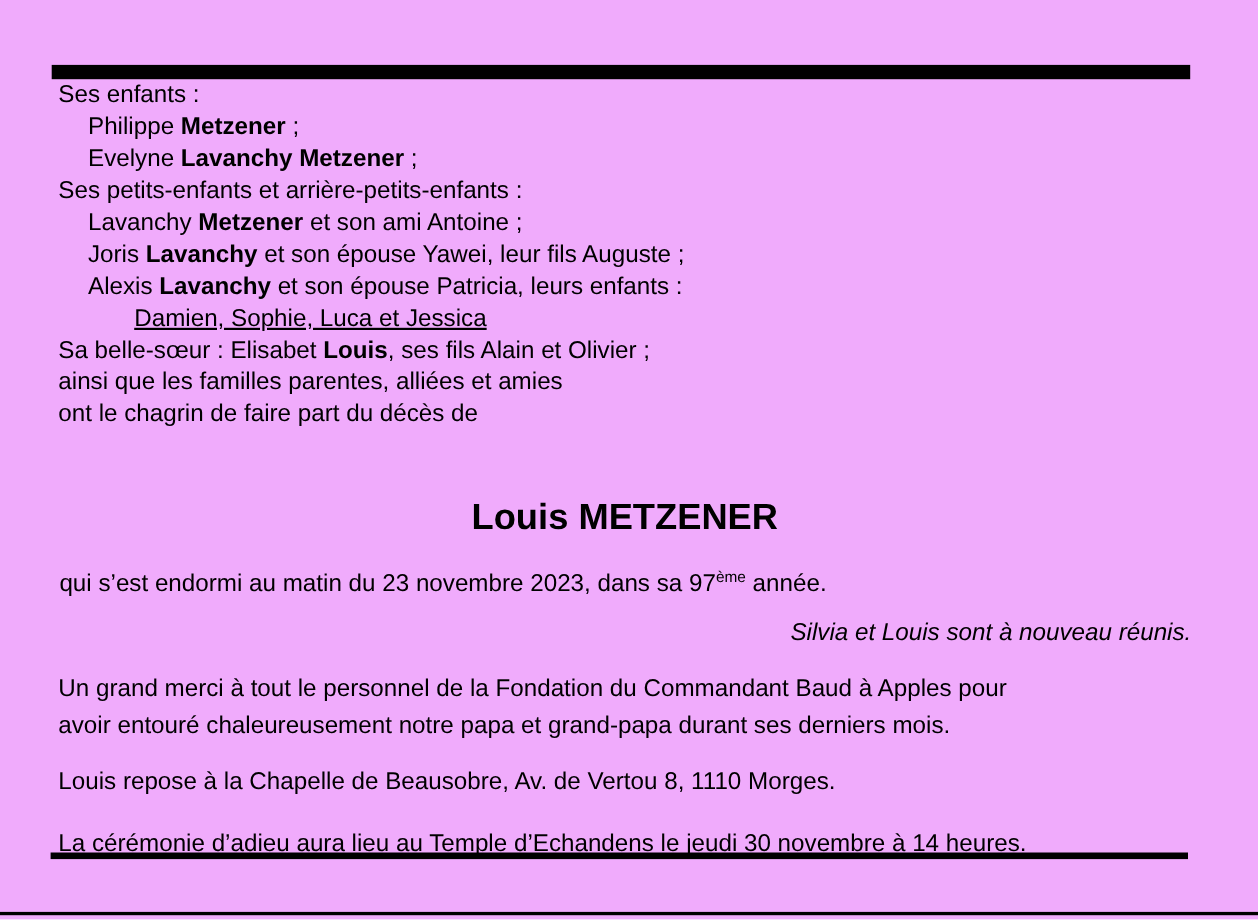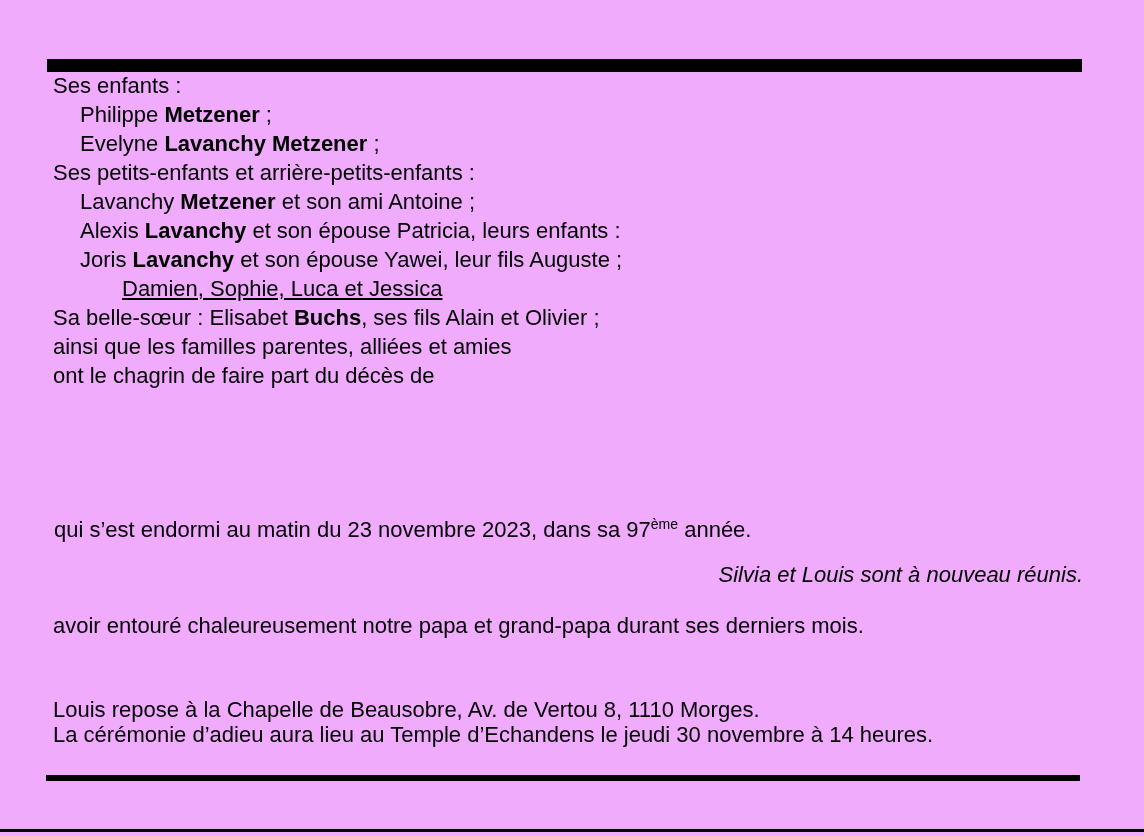--- a/index.html
+++ b/index.html
@@ -61,21 +61,21 @@
   }
   .paragraph {
     position: absolute;
     left: 53px;
     width: 1035px;
     line-height: 33px;
     white-space: nowrap;
   }
   .para-ack     { top: 609px; }
   .para-repose  { top: 693px; }
-  .para-ceremony{ top: 718px; }
+  .para-ceremony{ top: 750px; }
   .bottom-rule {
     position: absolute;
     left: 46px; top: 775px;
     width: 1034px; height: 6px;
     background: #000000;
   }
   .page-edge-line {
     position: absolute;
     left: 0; top: 829px;
     width: 1144px; height: 3px;
@@ -87,34 +87,36 @@
 
 <div class="page">
   <div class="top-rule"></div>
 
   <div class="family">
       <div class="family-line indent-0"><span>Ses enfants :</span></div>
       <div class="family-line indent-1"><span>Philippe </span><span class="b">Metzener</span><span> ;</span></div>
       <div class="family-line indent-1"><span>Evelyne </span><span class="b">Lavanchy Metzener</span><span> ;</span></div>
       <div class="family-line indent-0"><span>Ses petits-enfants et arrière-petits-enfants :</span></div>
       <div class="family-line indent-1"><span>Lavanchy </span><span class="b">Metzener</span><span> et son ami Antoine ;</span></div>
+      <div class="family-line indent-1"><span>Joris </span><span class="b">Lavanchy</span><span> et son épouse Yawei, leur fils Auguste ;</span></div>
       <div class="family-line indent-1"><span>Alexis </span><span class="b">Lavanchy</span><span> et son épouse Patricia, leurs enfants :</span></div>
-      <div class="family-line indent-1"><span>Joris </span><span class="b">Lavanchy</span><span> et son épouse Yawei, leur fils Auguste ;</span></div>
       <div class="family-line indent-2"><span>Damien, Sophie, Luca et Jessica</span></div>
-      <div class="family-line indent-0"><span>Sa belle-sœur : Elisabet </span><span class="b">Buchs</span><span>, ses fils Alain et Olivier ;</span></div>
+      <div class="family-line indent-0"><span>Sa belle-sœur : Elisabet </span><span class="b">Louis</span><span>, ses fils Alain et Olivier ;</span></div>
       <div class="family-line indent-0"><span>ainsi que les familles parentes, alliées et amies</span></div>
       <div class="family-line indent-0"><span>ont le chagrin de faire part du décès de</span></div>
     </div>
 
+  <h1 class="title">Louis METZENER</h1>
 
   <div class="death-line"><span>qui s’est endormi au matin du 23 novembre 2023, dans sa 97</span><span class="sup">ème</span><span> année.</span></div>
 
   <div class="epitaph">Silvia et Louis sont à nouveau réunis.</div>
 
   <div class="paragraph para-ack">
+      <div>Un grand merci à tout le personnel de la Fondation du Commandant Baud à Apples pour</div>
       <div>avoir entouré chaleureusement notre papa et grand-papa durant ses derniers mois.</div>
     </div>
 
   <div class="paragraph para-repose">
       <div>Louis repose à la Chapelle de Beausobre, Av. de Vertou 8, 1110 Morges.</div>
     </div>
 
   <div class="paragraph para-ceremony">
       <div>La cérémonie d’adieu aura lieu au Temple d’Echandens le jeudi 30 novembre à 14 heures.</div>
     </div>

